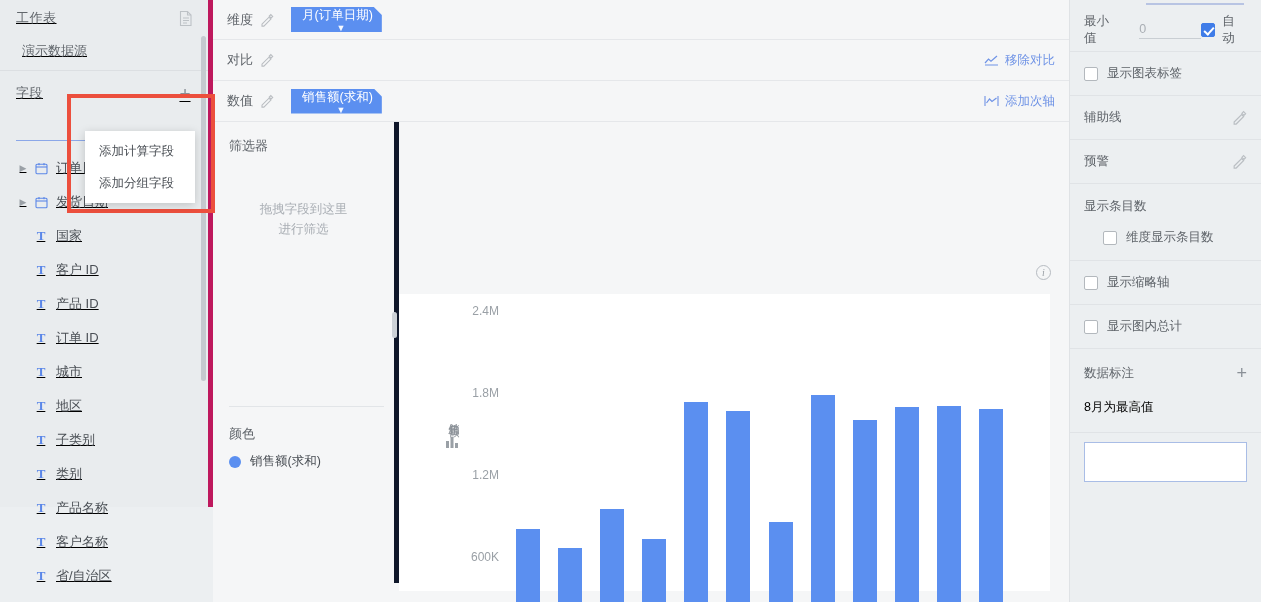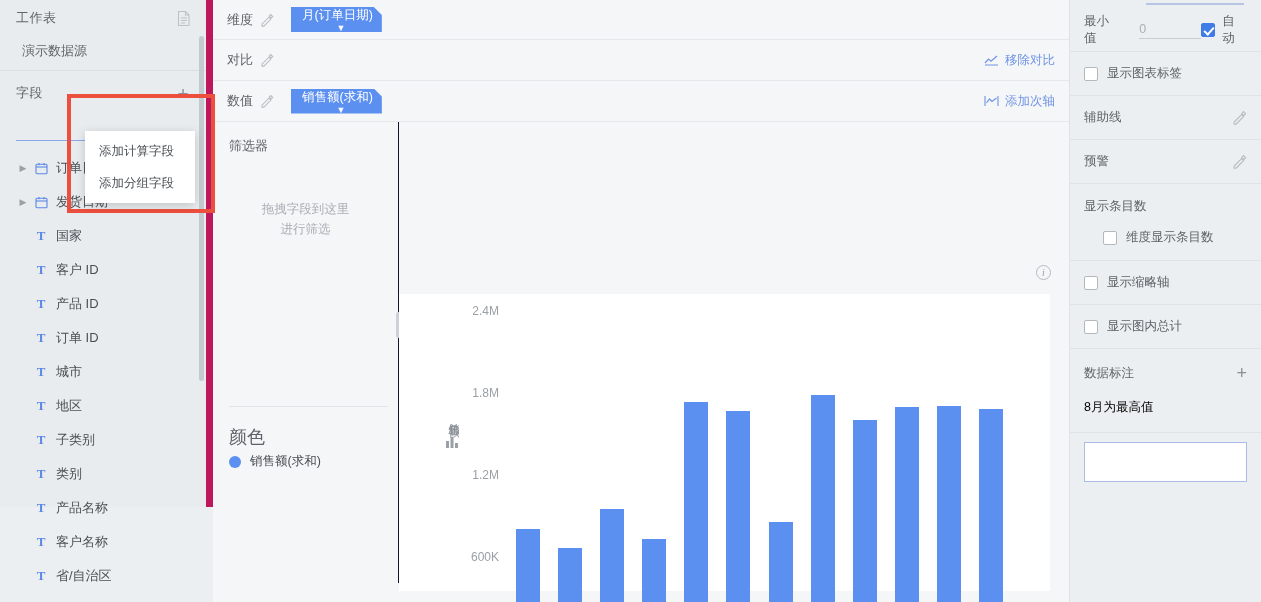--- a/index.html
+++ b/index.html
@@ -8,21 +8,22 @@
     font-family: "Liberation Sans", "DejaVu Sans", sans-serif;
     background: #eceff1;
     overflow: hidden;
   }
   .app { position: relative; width: 1261px; height: 602px; display: flex; }
 
   
   .sidebar {
     width: 213px; height: 507px; background: #e9ecee;
     position: relative; flex: 0 0 213px;
-    border-right: 7px solid #be185d;
+    border-right: 5px solid #be185d;
+    text-decoration: underline;
   }
   .sb-head {
     height: 36px; display: flex; align-items: center;
     padding: 0 14px 0 16px; justify-content: space-between;
   }
   .sb-head-title { font-size: 13px; color: #62676c; letter-spacing: .5px; }
   .doc-icon { width: 16px; height: 17px; position: relative; opacity: .55; }
   .doc-icon svg { display: block; }
   .sb-datasource {
     padding: 6px 16px 10px 22px; font-size: 13px; color: #5e6369;
@@ -106,32 +107,32 @@
   .shelf-action {
     position: absolute; right: 14px; display: flex; align-items: center;
     font-size: 12.5px; color: #6f93e6; cursor: pointer; gap: 6px;
   }
   .shelf-action svg { display: block; }
 
   
   .lower { display: flex; height: 461px; }
   .filter-pane {
     width: 186px; flex: 0 0 186px; position: relative;
-    border-right: 1px solid #0f172a; background: #f5f6f7;
+    border-right: 5px solid #0f172a; background: #f5f6f7;
   }
   .fp-title { padding: 15px 0 0 16px; font-size: 13px; color: #5e6369; }
   .fp-drop {
     margin-top: 44px; text-align: center; font-size: 12.5px;
     color: #a9aeb4; line-height: 20px;
   }
   .fp-divider {
     position: absolute; left: 16px; right: 10px; top: 284px;
     height: 1px; background: #e2e5e8;
   }
-  .fp-color-title { position: absolute; left: 16px; top: 303px; font-size: 18px; color: #5e6369; }
+  .fp-color-title { position: absolute; left: 16px; top: 303px; font-size: 13px; color: #5e6369; }
   .fp-color-item {
     position: absolute; left: 16px; top: 331px; display: flex; align-items: center;
     font-size: 12.5px; color: #4a4f55;
   }
   .dot { width: 12px; height: 12px; border-radius: 50%; background: #5b8ff0; margin-right: 9px; }
   .pane-handle {
     position: absolute; right: -3px; top: 190px; width: 5px; height: 26px;
     background: #ccd1d6; border-radius: 3px;
   }
 

